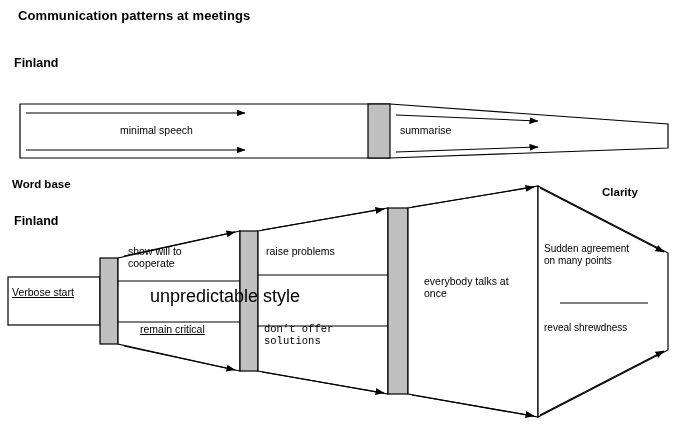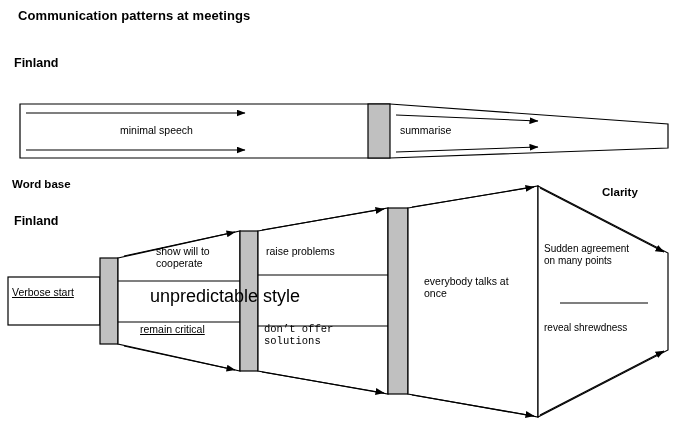--- a/index.html
+++ b/index.html
@@ -132,21 +132,21 @@
       <line x1="540" y1="188" x2="664" y2="252" stroke="#000000" stroke-width="1.1" marker-end="url(#arrowhead)"></line>
       <line x1="540" y1="415" x2="664" y2="351" stroke="#000000" stroke-width="1.1" marker-end="url(#arrowhead)"></line>
     </g>
   </svg>
 
   <div class="lbl" style="left:120px; top:124px; width:200px;">minimal speech</div>
   <div class="lbl" style="left:400px; top:124px; width:160px;">summarise</div>
 
   <div class="lbl" style="left:12px; top:286px; width:84px;text-decoration:underline;">Verbose start</div>
 
-  <div class="lbl" style="left:156px; top:245px; width:100px; white-space:pre-line;">show will to
+  <div class="lbl" style="left:128px; top:245px; width:100px; white-space:pre-line;">show will to
 cooperate</div>
 
   <div class="lbl" style="left:140px; top:323px; width:100px;text-decoration:underline;">remain critical</div>
 
   <div class="lbl lbl-mid" style="left:150px; top:286px; width:230px;">unpredictable style</div>
 
   <div class="lbl" style="left:266px; top:245px; width:116px;">raise problems</div>
 
   <div class="lbl" style="left:264px; top:323px; width:124px;font-family:Liberation Mono, monospace;">don’t offer solutions</div>
 

